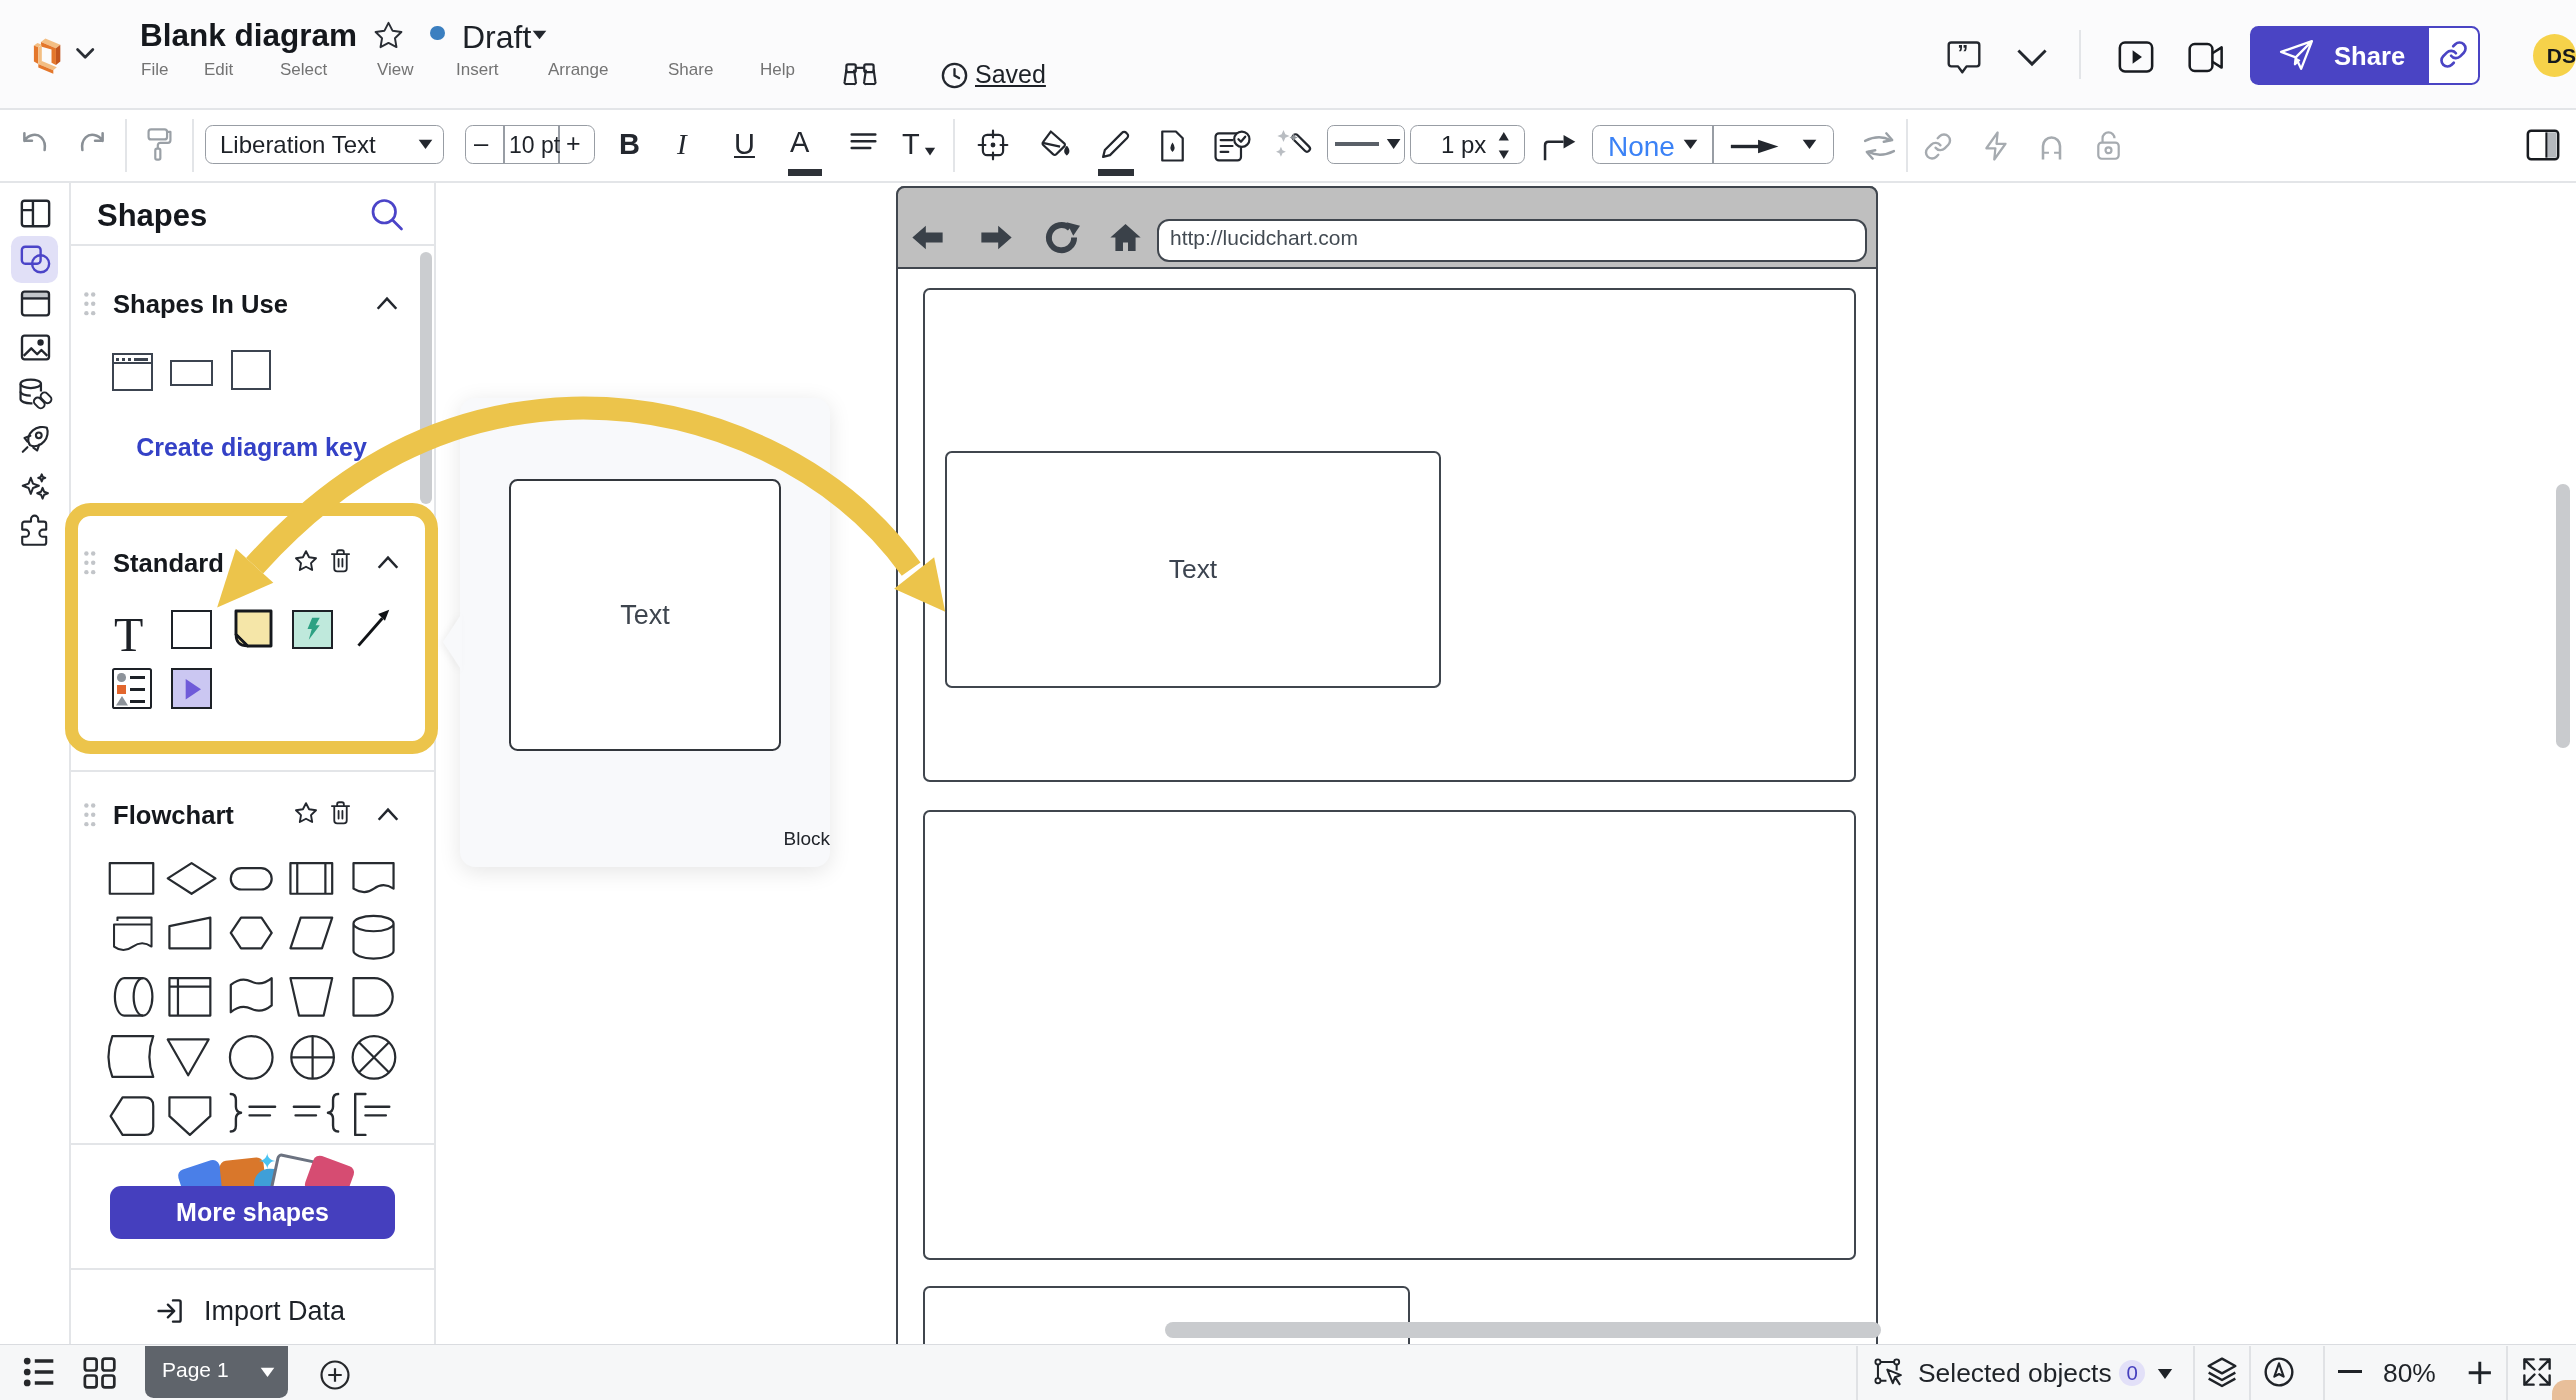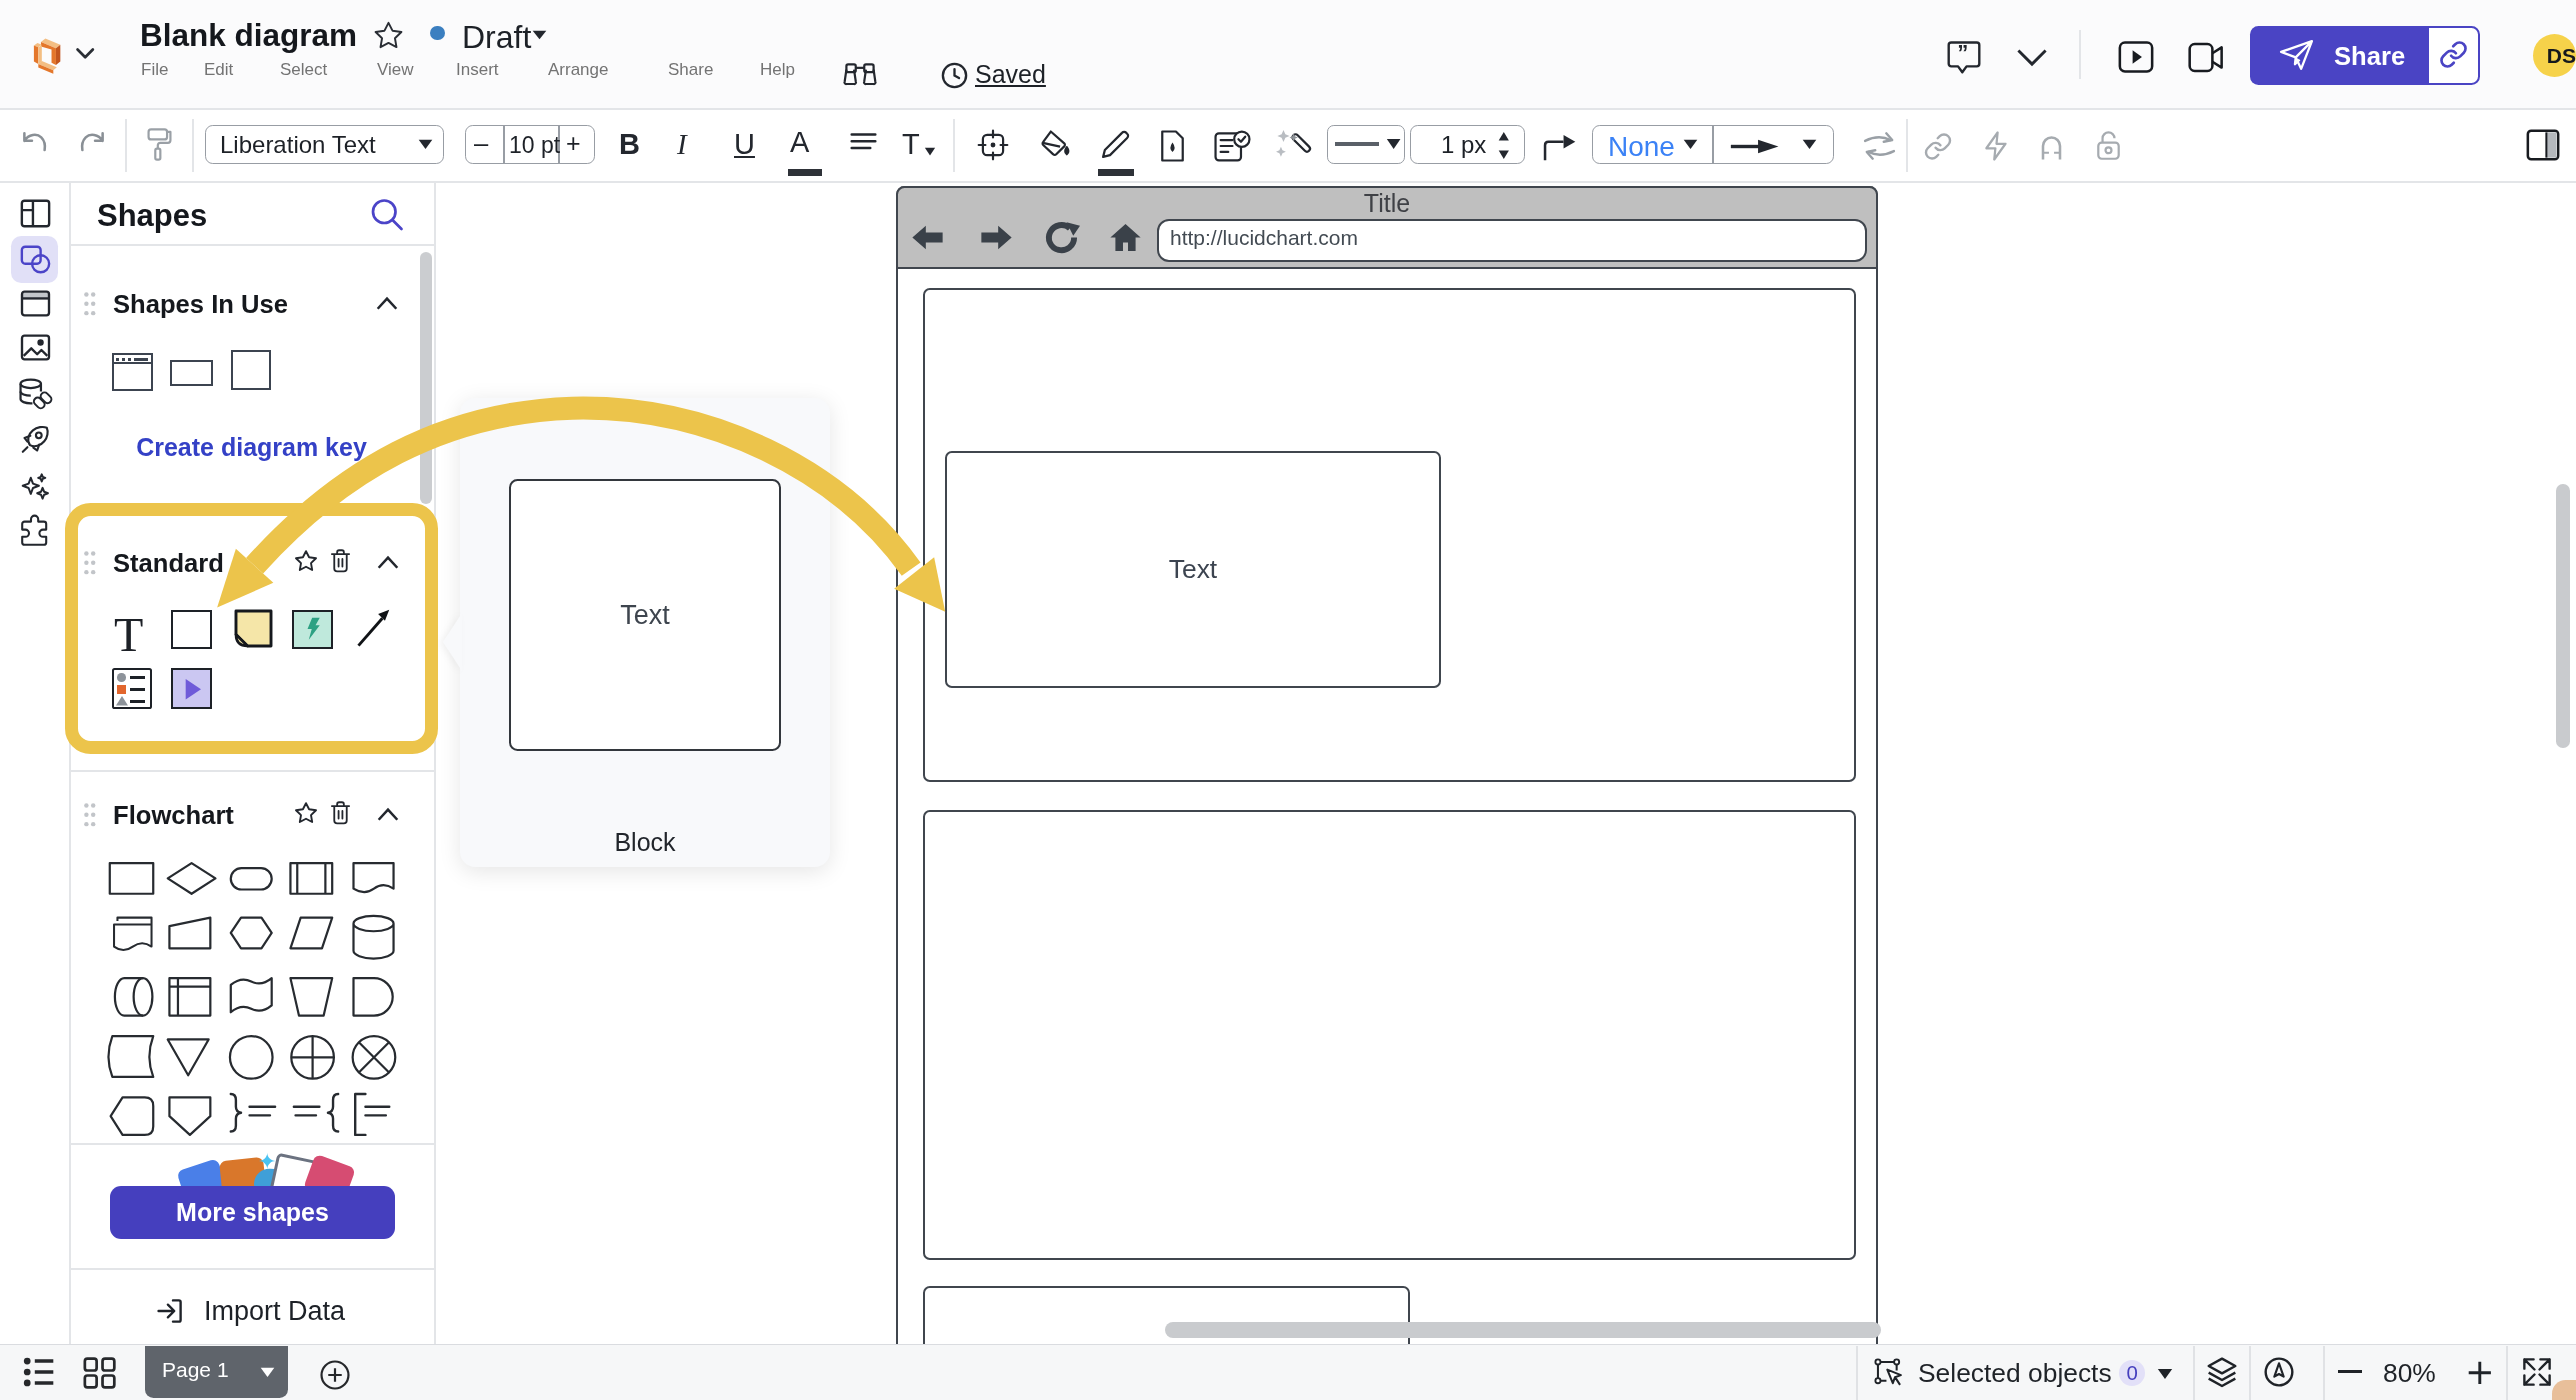--- a/index.html
+++ b/index.html
@@ -493,21 +493,20 @@
     <path d="M20 4 h7 a2 2 0 0 1 2 2 v21 a2 2 0 0 1 -2 2 h-7"></path>
     <path d="M3 16.5 h17 M14 9 l7.5 7.5 L14 24"></path>
   </g>
 </svg>
 <div class="abs" style="left:204px;top:1296px;font-size:27px;color:#1d2127">Import Data</div>
 
 <div class="abs" id="canvas" style="left:436px;top:182px;width:2140px;height:1162px;overflow:hidden">
 
   <div class="abs" style="left:460px;top:4.3px;width:982px;height:1210px;border:2.1px solid #40464e;border-radius:8.5px 8.5px 0 0"></div>
   <div class="abs" style="left:460px;top:4.3px;width:982px;height:83px;background:#bfbfbf;border:2.1px solid #40464e;border-radius:8.5px 8.5px 2.6px 2.6px"></div>
-  <div class="abs" style="left:460px;top:6.8px;width:982px;text-align:center;font-size:25px;color:#3f4146">Title</div>
 
   <svg class="abs" style="left:473px;top:37px" width="37" height="37" viewBox="0 0 44 44">
       <path d="M4 22 L20 8 v8 h20 v12 h-20 v8 z" fill="#3a4149"></path>
     </svg>
   <svg class="abs" style="left:542px;top:37px" width="37" height="37" viewBox="0 0 44 44">
       <path d="M40 22 L24 8 v8 h-20 v12 h20 v8 z" fill="#3a4149"></path>
     </svg>
   <svg class="abs" style="left:607px;top:37px" width="37" height="37" viewBox="0 0 44 44">
     <path d="M37 22 a15 15 0 1 1 -5 -11" fill="none" stroke="#3a4149" stroke-width="7"></path>
     <polygon points="28 4 44 8 36 20" fill="#3a4149"></polygon>
@@ -525,21 +524,21 @@
   <div class="abs" style="left:487px;top:628px;width:933px;height:450px;border:2.1px solid #40464e;border-radius:6.8px"></div>
   <div class="abs" style="left:487px;top:1104px;width:487px;height:324px;border:2.1px solid #40464e;border-radius:6.8px"></div>
 
   <div class="abs" style="left:729px;top:1140px;width:716px;height:16px;background:#c9cbce;border-radius:8.5px"></div>
   <div class="abs" style="left:2120px;top:302px;width:13.6px;height:264px;background:#c9cbce;border-radius:6.8px"></div>
 
   <div class="abs" style="left:24px;top:216px;width:370px;height:469px;background:#f8f9fb;border-radius:15.3px;box-shadow:0 4.3px 22px rgba(0,0,0,0.10)"></div>
   <div class="abs" style="left:6.8px;top:431px;width:0;height:0;border-top:29px solid transparent;border-bottom:29px solid transparent;border-right:19px solid #f8f9fb;filter:drop-shadow(-2.6px 1.7px 3.4px rgba(0,0,0,0.05))"></div>
   <div class="abs" style="left:73px;top:297px;width:272px;height:272px;background:#fff;border:2.6px solid #33373d;border-radius:8.5px"></div>
   <div class="abs" style="left:73px;top:297px;width:272px;height:272px;text-align:center;line-height:272px;font-size:27px;color:#3e454e">Text</div>
-  <div class="abs" style="left:24px;top:646px;width:370px;text-align:center;font-size:25px;color:#21252b">Block</div>
+  <div class="abs" style="left:24px;top:646px;width:370px;text-align:right;font-size:19px;color:#21252b">Block</div>
 </div>
 
 <div class="abs" style="left:65px;top:503px;width:373px;height:251px;border:13.6px solid #ecc44b;border-radius:25.6px;z-index:30"></div>
 <svg class="abs" style="left:0;top:0;width:1107px;height:767px;z-index:31" viewBox="0 0 1300 900">
   <path d="M299 664 C 400 552, 520 484, 672 479 C 832 475, 986 550, 1070 668" fill="none" stroke="#ecc44b" stroke-width="27"></path>
   <polygon points="255,713 321,684 277,644" fill="#ecc44b"></polygon>
   <polygon points="1110,718 1097,654 1050,691" fill="#ecc44b"></polygon>
 </svg>
 
 <div class="abs" style="left:0;top:1344px;width:2576px;height:56px;background:#f6f7f8;border-top:1.7px solid #dadce0"></div>

